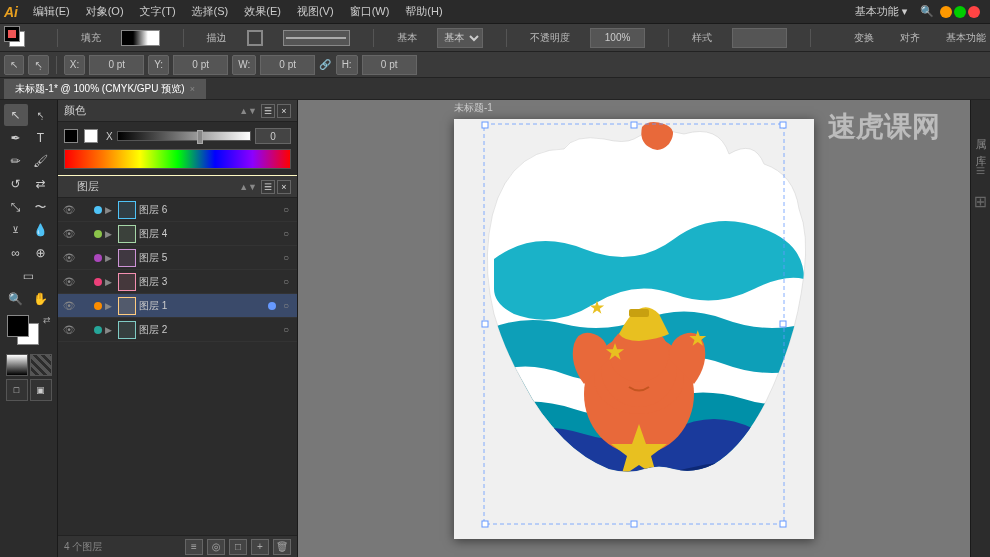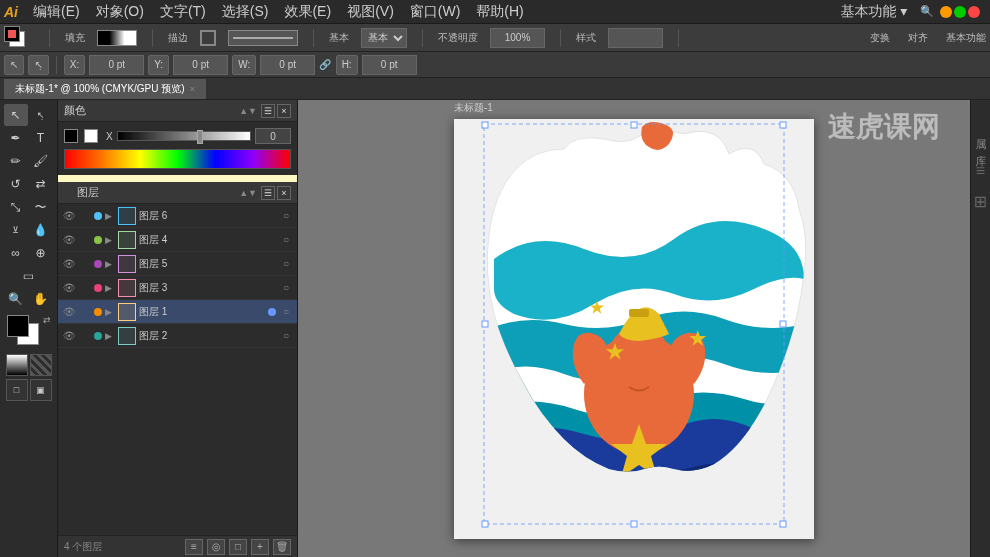--- a/index.html
+++ b/index.html
@@ -27,33 +27,33 @@
     .menu-bar-logo {
       color: #e8a020;
       font-weight: bold;
       font-size: 14px;
       margin-right: 6px;
       font-style: italic;
     }
     .menu-item {
       padding: 2px 7px;
       color: #ccc;
-      font-size: 14px;
+      font-size: 11px;
       cursor: pointer;
       border-radius: 2px;
     }
 
     
     .toolbar {
       display: flex;
       align-items: center;
       background: #3c3c3c;
       height: 28px;
       padding: 0 4px;
-      gap: 12px;
+      gap: 20px;
       border-bottom: 1px solid #222;
     }
     .toolbar-section {
       display: flex;
       align-items: center;
       gap: 2px;
     }
     .toolbar-btn {
       background: #555;
       border: 1px solid #666;
@@ -204,21 +204,21 @@
       width: 240px;
       background: #2c2c2c;
       border-right: 1px solid #1a1a1a;
       display: flex;
       flex-direction: column;
       flex-shrink: 0;
     }
 
     
     .panel {
-      border-bottom: 7px solid #fef9c3;
+      border-bottom: 1px solid #fef9c3;
     }
     .panel-header {
       display: flex;
       align-items: center;
       background: #383838;
       height: 22px;
       padding: 0 6px;
       cursor: pointer;
       border-bottom: 1px solid #222;
     }

